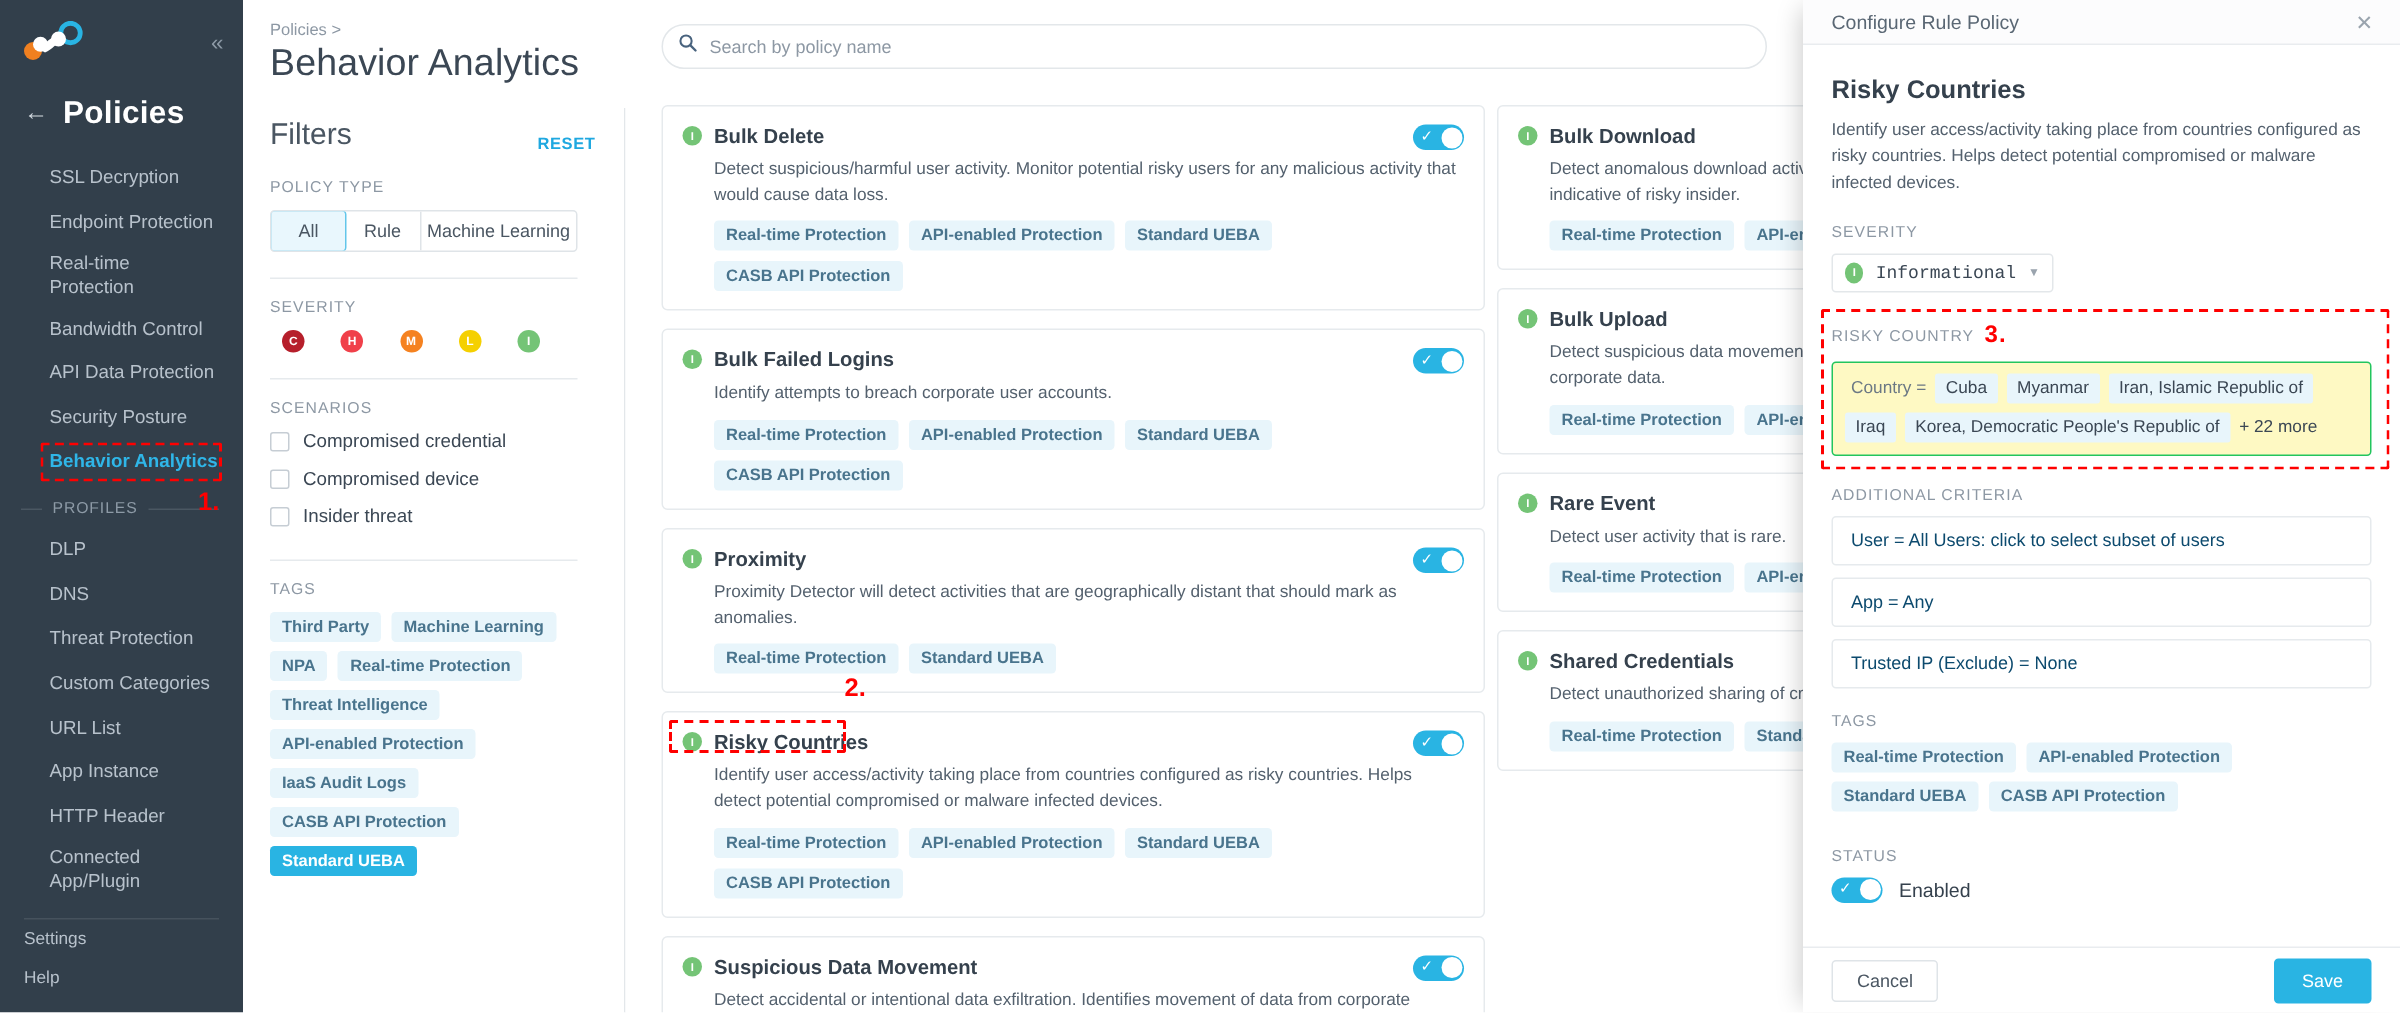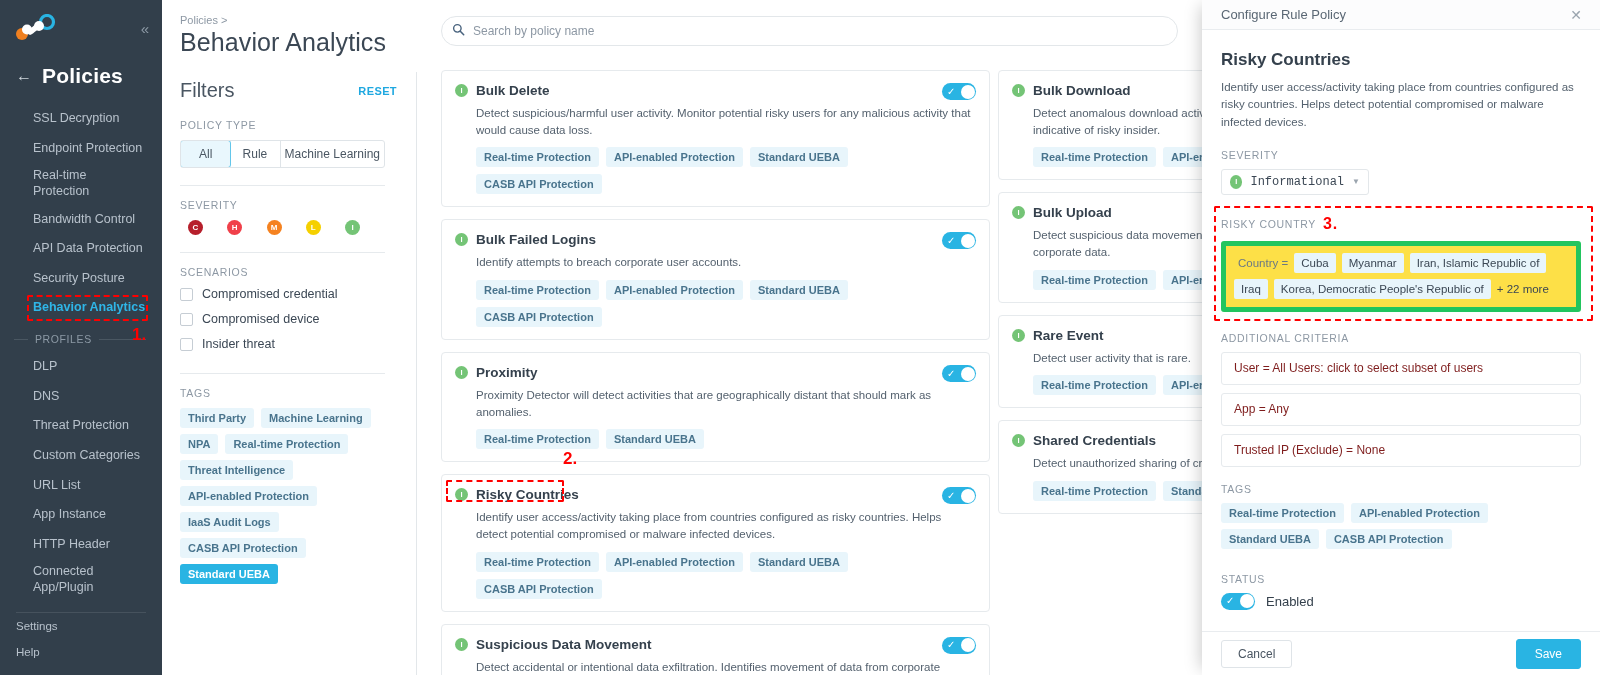--- a/index.html
+++ b/index.html
@@ -47,21 +47,21 @@
   .anno-1 { position:absolute; left:132px; top:325px; color:#ff0000; font-size:17px; font-weight:700; }
 
   
   .filters {
     width: 255px; flex: 0 0 255px; height: 675px;
     padding: 14px 20px 0 18px; position: relative; background:#fff;
   }
   .filters::after { content:""; position:absolute; right:0; top:72px; bottom:0; width:1px; background:#e3e7ea; }
   .crumb { color: #8d98a4; font-size: 11px; margin-bottom: 2px; }
   .page-title { font-size: 25px; font-weight: 300; color: #3b4754; letter-spacing:.1px; margin-bottom: 22px; }
-  .filters-head { display:flex; align-items: center; justify-content: space-between; margin-bottom: 17px; }
+  .filters-head { display:flex; align-items: flex-end; justify-content: space-between; margin-bottom: 17px; }
   .filters-head h2 { font-size: 20px; font-weight: 300; color:#4a5662; }
   .reset { color: #1fa8e0; font-size: 11px; font-weight: 700; letter-spacing:.4px; cursor:pointer; }
   .f-label { color:#8d98a4; font-size: 10.5px; letter-spacing:.7px; margin-bottom: 9px; }
   .seg { display:flex; border:1px solid #dfe4e8; border-radius: 3px; overflow:hidden; width: 205px; }
   .seg div { flex:1; text-align:center; font-size: 12px; color:#4a5662; padding: 6px 4px; cursor:pointer; border-right:1px solid #dfe4e8; white-space:nowrap;}
   .seg div:last-child { border-right:none; flex: 1.5; }
   .seg div.on { background:#e9f7fd; border:1px solid #63c6ea; margin:-1px; border-radius:3px; }
   .f-sep { height:1px; background:#e6eaed; margin: 17px 0 13px 0; width: 205px; }
   .sev-row { display:flex; gap:0; justify-content:space-between; width:180px; padding-left:8px;}
   .sev {
@@ -132,30 +132,30 @@
   .sev-select {
     width: 148px; height: 26px; border:1px solid #e3e7ea; border-radius:3px;
     display:flex; align-items:center; gap:8px; padding: 0 8px; cursor:pointer; background:#fff;
   }
   .sev-select .txt { font-size:12px; color:#3b4754; flex:1;font-family:Liberation Mono, monospace; }
   .sev-select .caret { color:#9aa4ae; font-size:8px; }
   .risky-block { margin-top: 20px; position:relative;text-align:center; }
   .risky-hl { position:absolute; left:-7px; top:-9px; right:-12px; bottom:-9px; border:2px dashed #ff0000; border-radius:2px; pointer-events:none;}
   .anno-3 { color:#ff0000; font-size:16px; font-weight:700; margin-left:7px; }
   .country-box {
-    border:5px solid #22c55e; border-radius:3px; padding: 7px 8px 8px 8px; background:#fde047;
+    border:1px solid #22c55e; border-radius:3px; padding: 7px 8px 8px 8px; background:#fef9c3;
     display:flex; flex-wrap:wrap; align-items:center; gap: 6px 6px;
   }
   .country-eq { font-size: 11.5px; color:#6b7884; padding-left:4px;}
   .ctag { background:#e8f5fb; color:#3b4754; font-size:11.5px; padding:4px 7px; border-radius:2px; white-space:nowrap;}
   .cmore { font-size:11.5px; color:#3b4754; }
   .crit-block { margin-top: 20px; }
   .crit-field {
     border:1px solid #e6eaed; border-radius:3px; height: 33px; display:flex; align-items:center;
-    padding: 0 12px; font-size: 12px; color:#7f1d1d; margin-bottom: 8px; cursor:pointer; background:#fff;
+    padding: 0 12px; font-size: 12px; color:#0c4a6e; margin-bottom: 8px; cursor:pointer; background:#fff;
   }
   .tags-block { margin-top: 16px; }
   .status-block { margin-top: 24px; display:block; }
   .status-row { display:flex; align-items:center; gap:11px; }
   .toggle.inline { position:relative; right:auto; top:auto; }
   .status-label { font-size: 13px; color:#35414d; }
   .panel-footer { height: 44px; border-top:1px solid #e9ecef; display:flex; align-items:center; justify-content:space-between; padding: 0 19px; }
   .btn-cancel { border:1px solid #dfe4e8; background:#fff; color:#4a5662; font-size:12px; padding:6px 16px; border-radius:3px; cursor:pointer; font-family:"Liberation Sans",sans-serif;}
   .btn-save { border:1px solid #29b4e3; background:#29b4e3; color:#fff; font-size:12px; padding:7px 18px; border-radius:3px; cursor:pointer; font-family:"Liberation Sans",sans-serif;}
 </style>

